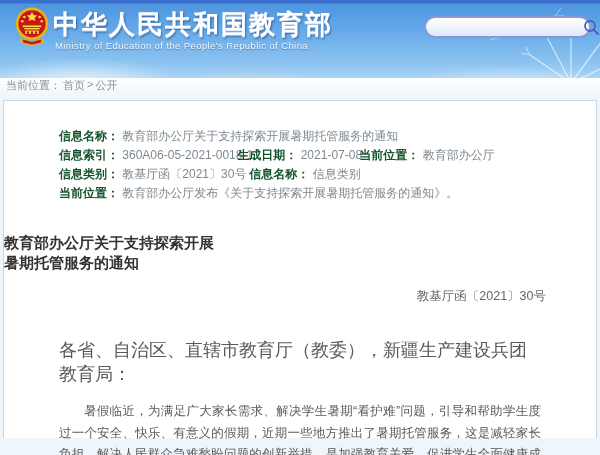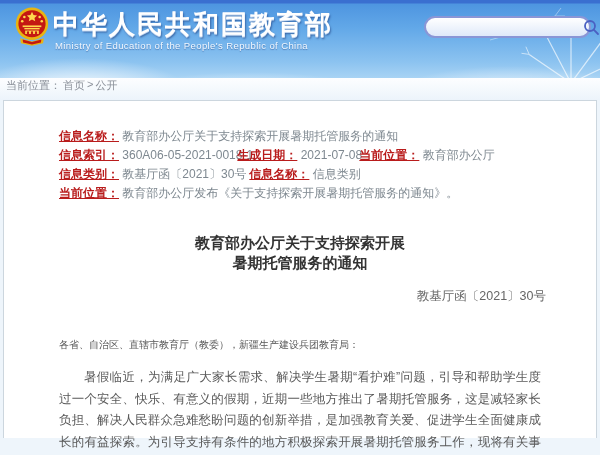--- a/index.html
+++ b/index.html
@@ -33,29 +33,29 @@
   
   .breadcrumb { height:22px; padding-left:6px; display:flex; align-items:flex-start; gap:2px;
     font-size:11px; color:#8a9099; background:linear-gradient(180deg,#fdfeff,#ecf4fb); }
   .breadcrumb a { color:#8a9099; text-decoration:none; cursor:pointer; }
 
   
   .content { margin:0 3px; background:#ffffff; border:1px solid #ccd6de; border-bottom:none;
     height:338px; padding-top:26px; }
 
   .meta { margin-left:55px; font-size:12px; line-height:19px; white-space:nowrap; }
-  .meta .lbl { font-weight:bold; color:#b91c1c;text-decoration:underline; }
+  .meta .lbl { font-weight:bold; color:#14532d; }
   .meta .val { color:#7e8890;margin-top:36px; }
   .pair { display:inline-block; }
   .w1 { width:297px; } .w2 { width:175px; } .w3 { width:187px; }
 
-  .doc-title { margin-top:30px; text-align:center; font-size:15px; font-weight:bold;
+  .doc-title { margin-top:30px; text-align:left; font-size:15px; font-weight:bold;
     color:#333; line-height:20px; }
   .doc-number { margin:15px 50px 0 0; text-align:right; font-size:12.5px; color:#666; }
-  .salutation { margin:33px 55px 0; font-size:10px; color:#595959; }
+  .salutation { margin:33px 55px 0; font-size:18px; color:#595959; }
   .body-par { margin:15px 55px 0; font-size:12.5px; color:#595959; line-height:21.5px;
     text-indent:2em; text-align:justify; }
 </style>
 </head>
 <body>
 
 <div class="header">
   <div class="cloud c1"></div>
   <div class="cloud c2"></div>
   <div class="cloud c3"></div>

